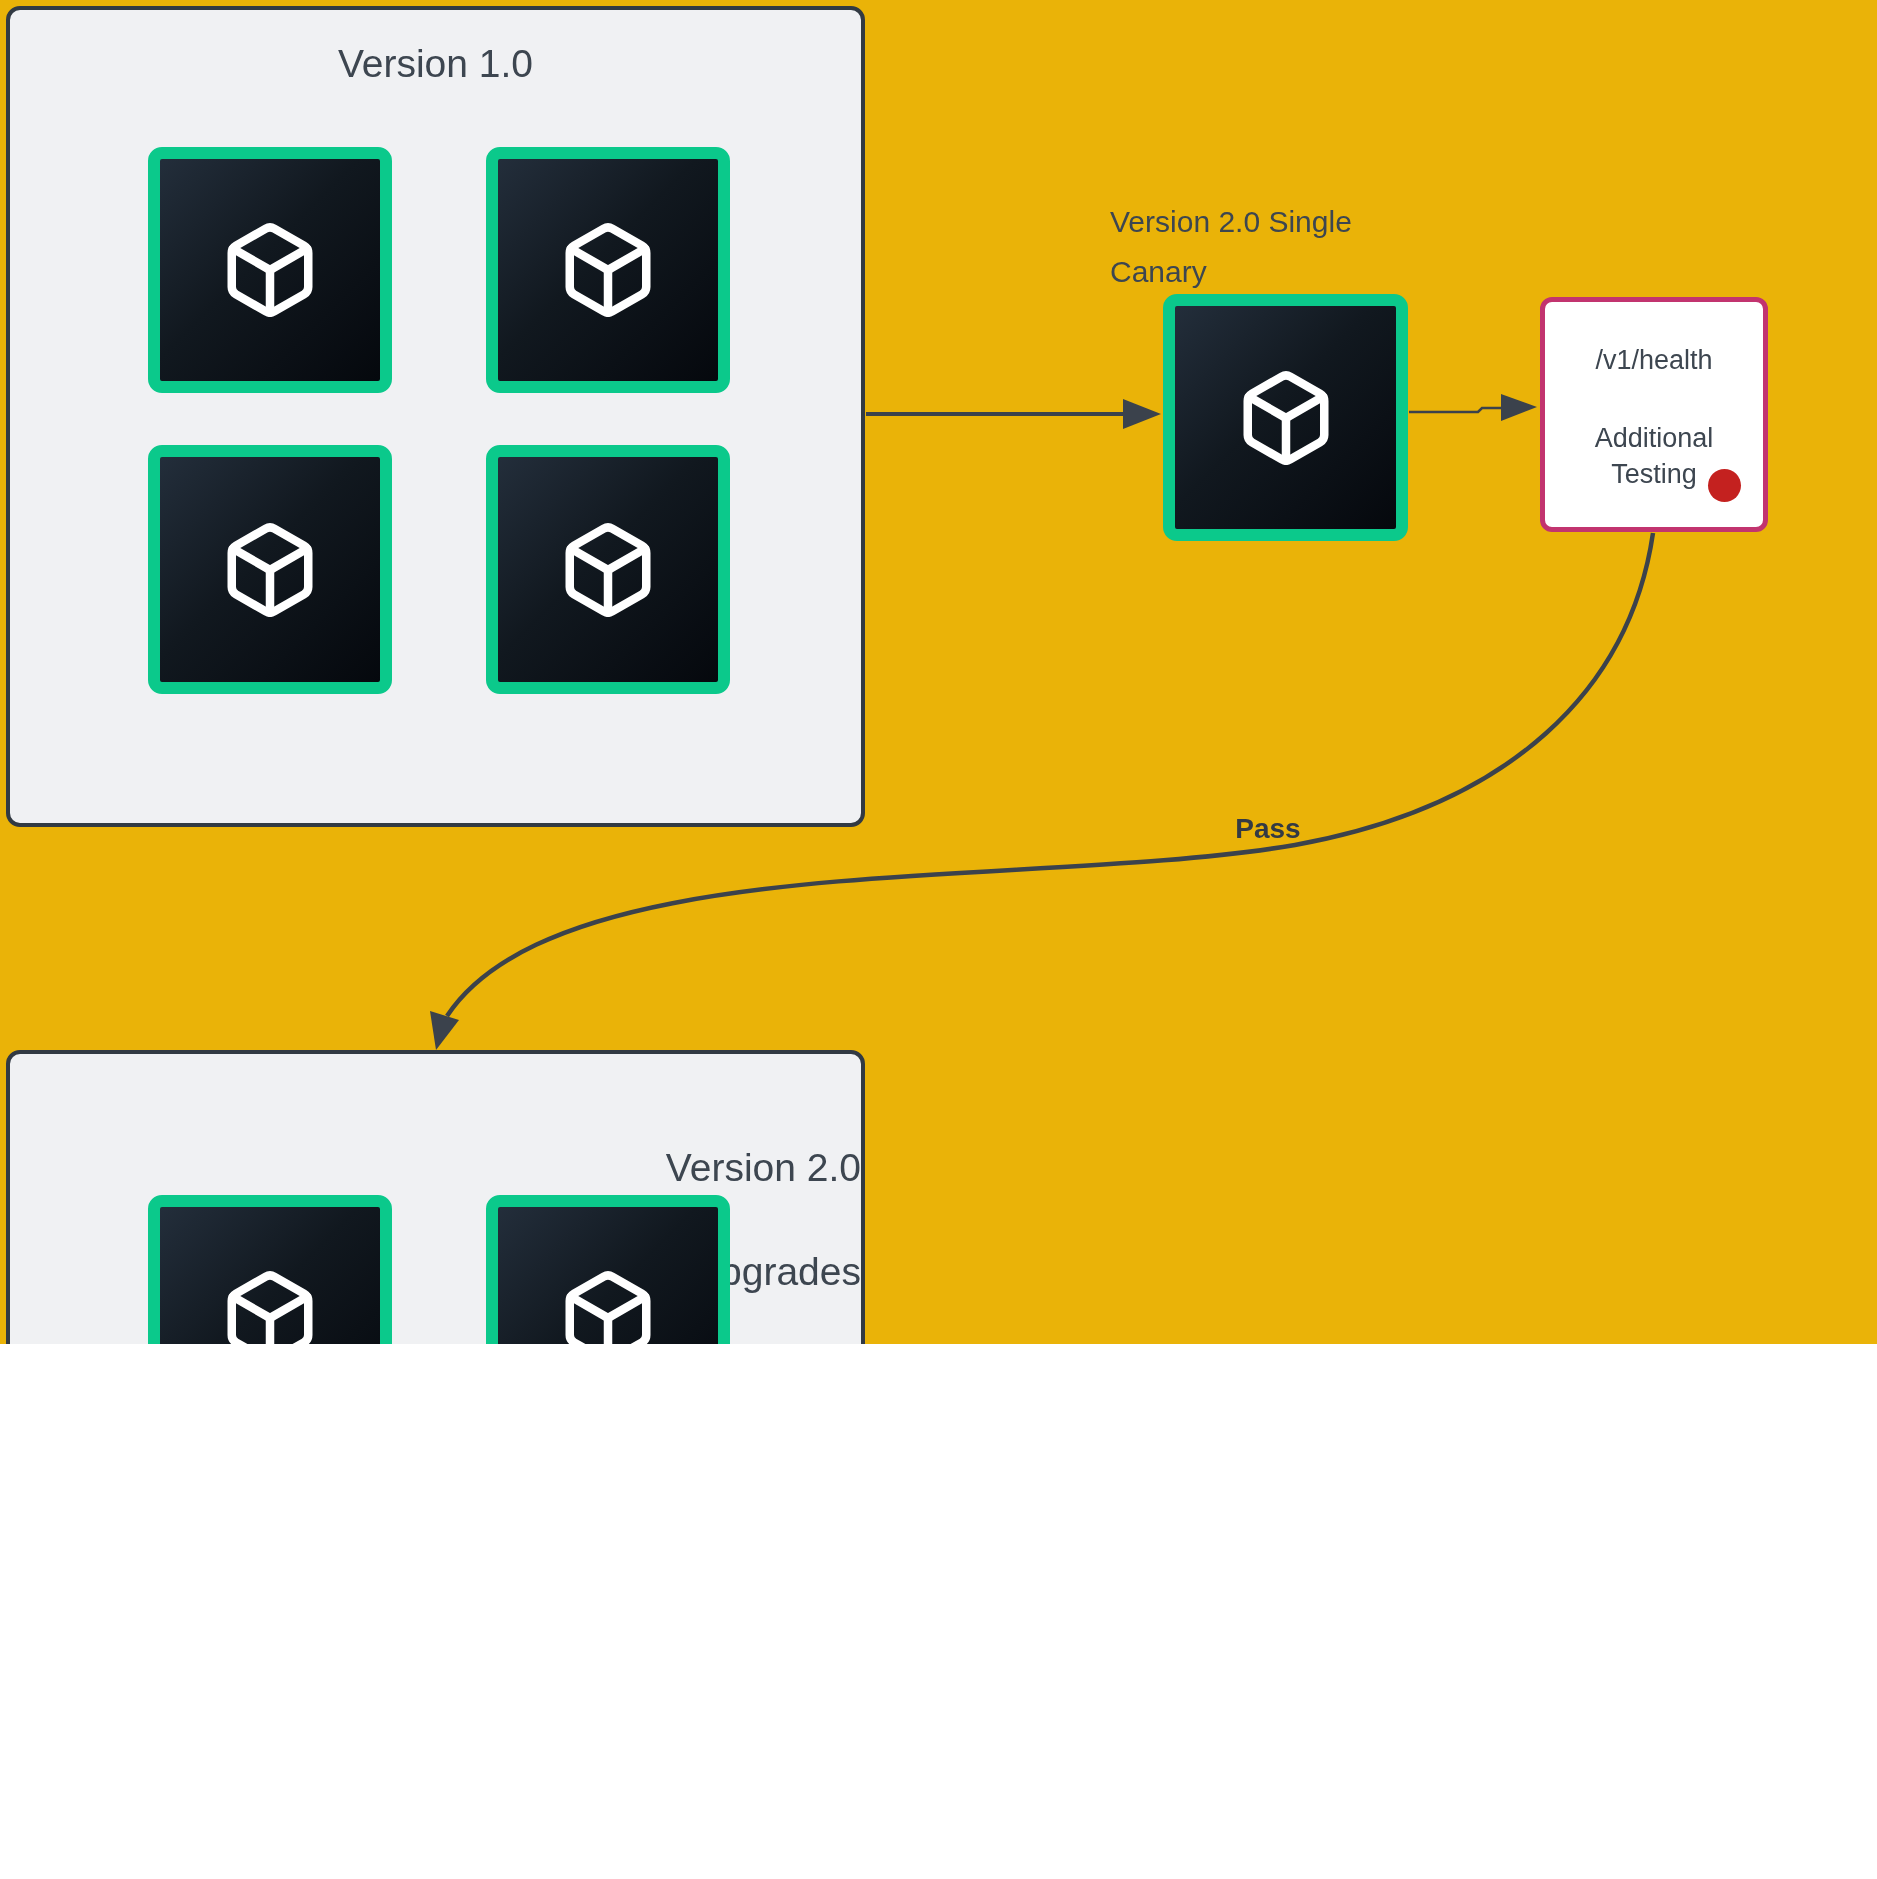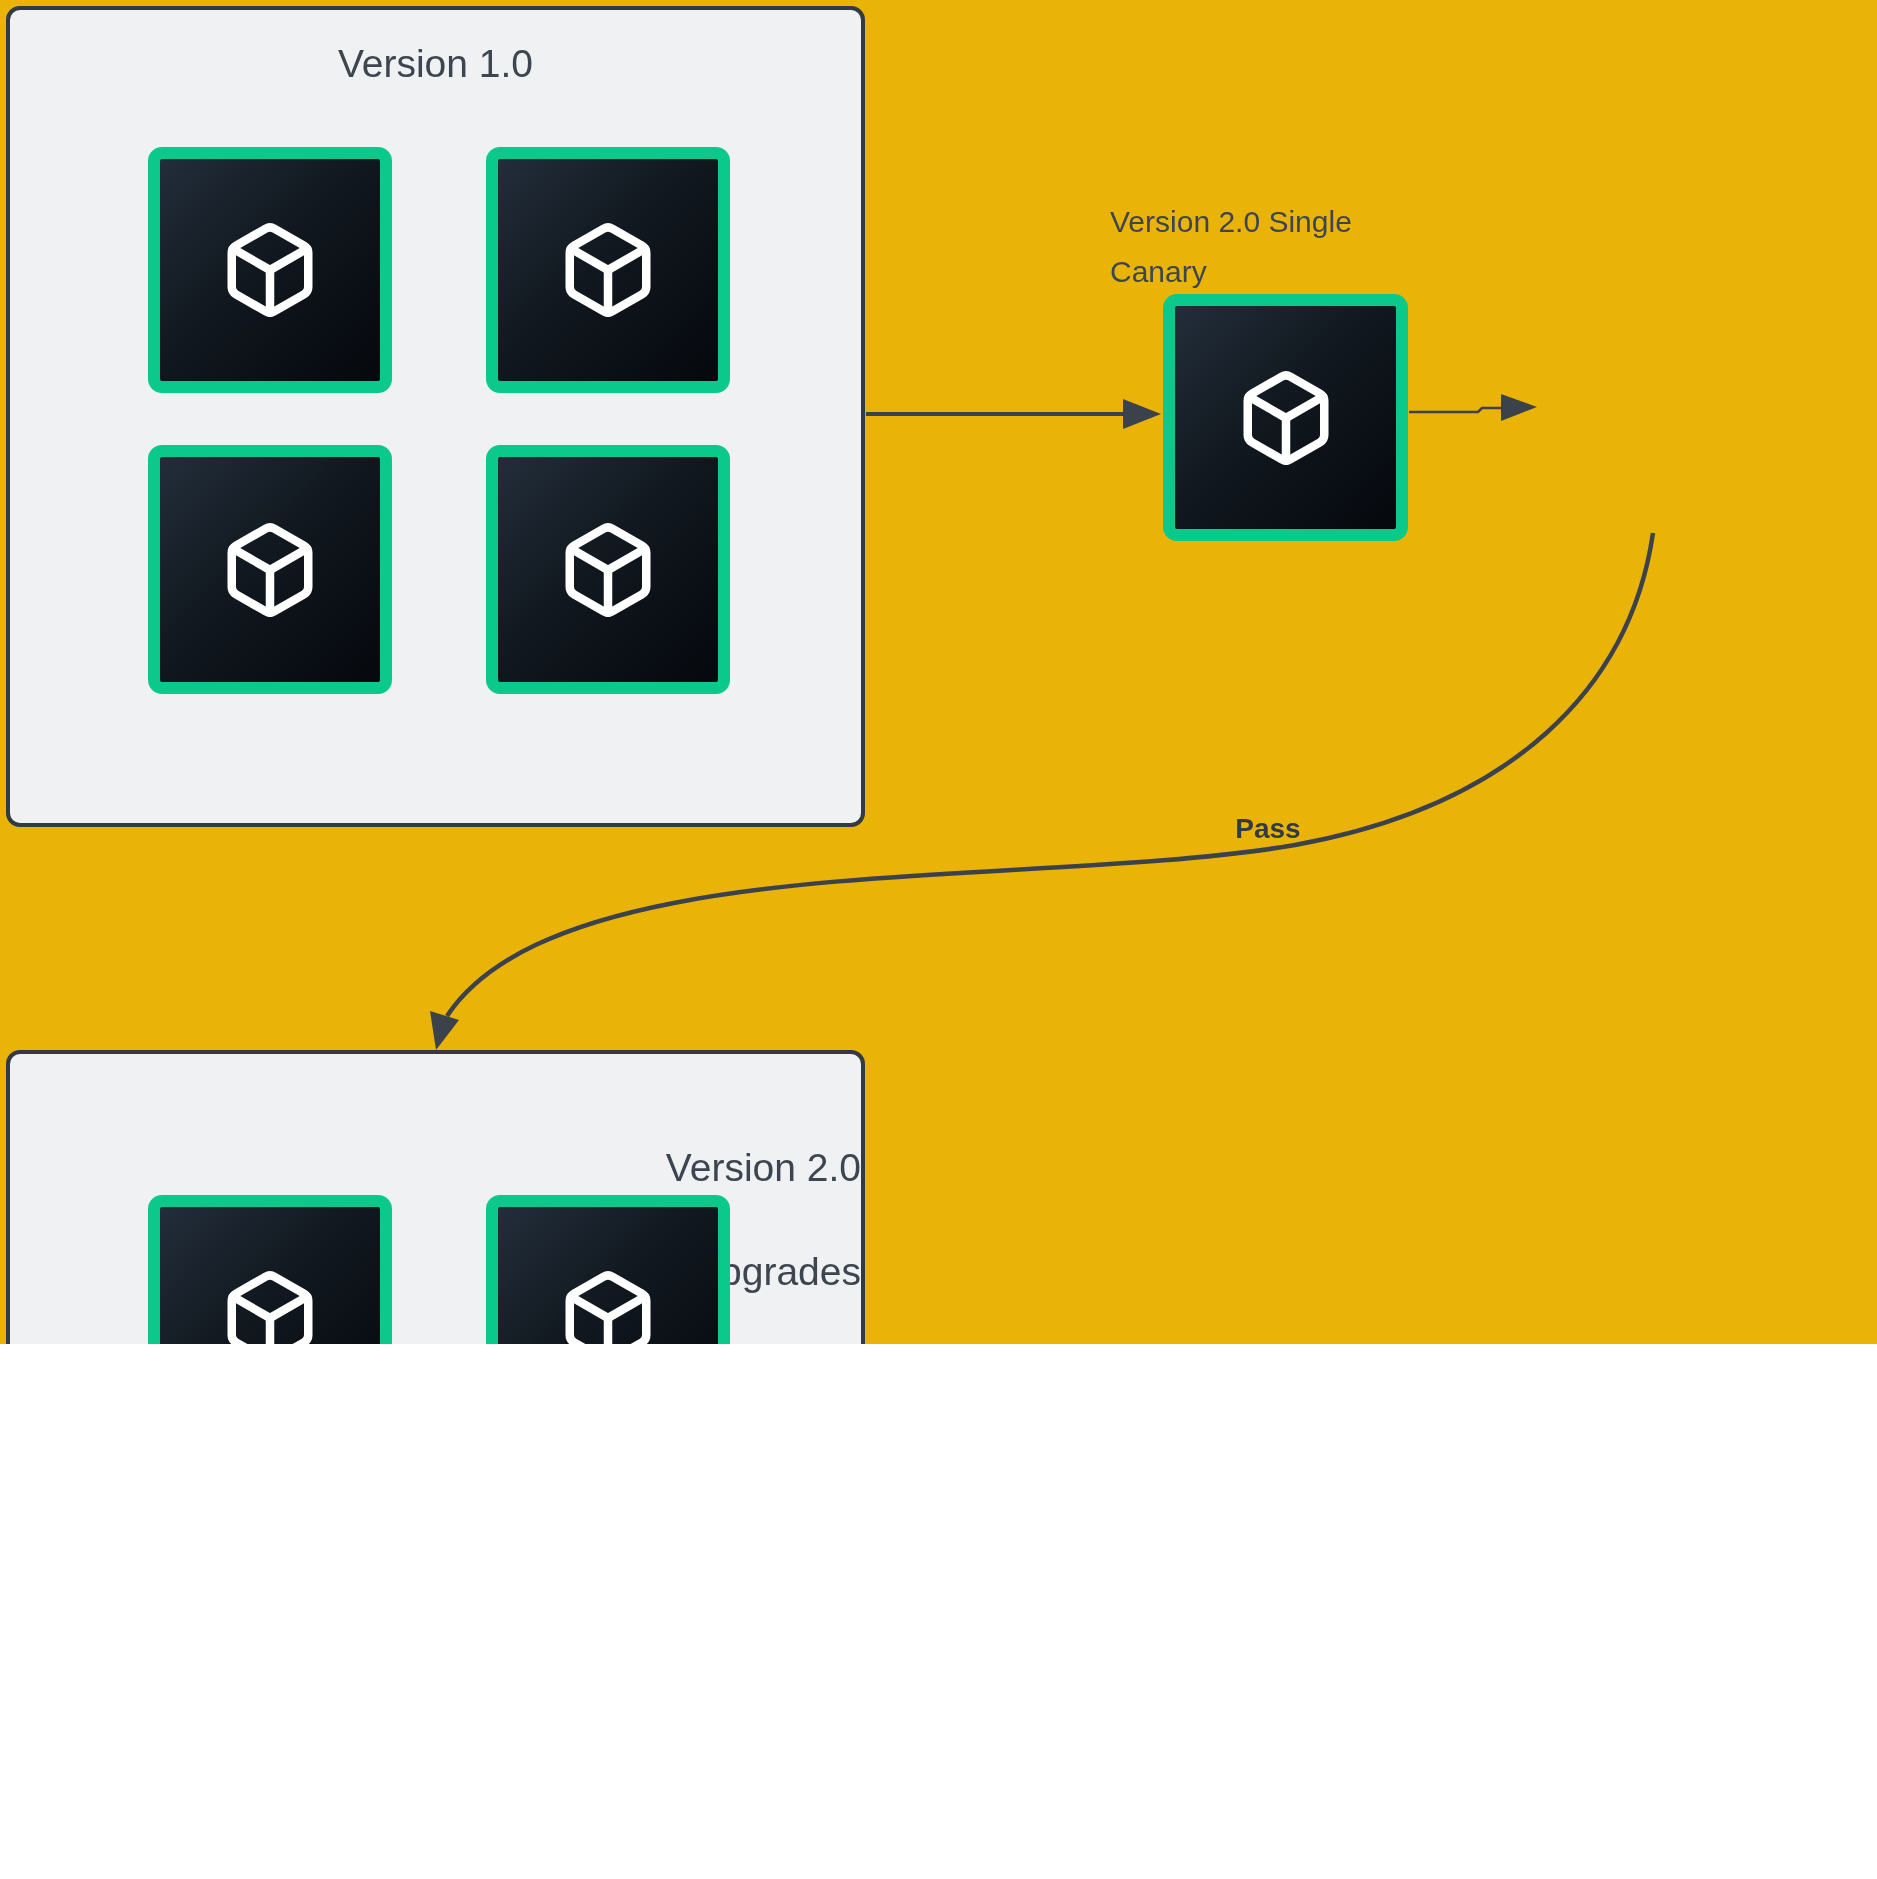--- a/index.html
+++ b/index.html
@@ -118,20 +118,28 @@
     <span>Canary</span>
   </div>
   <div class="node" style="left:1163px;top:294px;width:245px;height:247px;">
     <svg class="cube" viewBox="0 0 24 24" fill="none" stroke-width="2" stroke-linecap="round" stroke-linejoin="round">
         <path d="M21 16V8a2 2 0 0 0-1-1.73l-7-4a2 2 0 0 0-2 0l-7 4A2 2 0 0 0 3 8v8a2 2 0 0 0 1 1.73l7 4a2 2 0 0 0 2 0l7-4A2 2 0 0 0 21 16z"></path>
         <polyline points="3.27 6.96 12 12.01 20.73 6.96"></polyline>
         <line x1="12" y1="22.08" x2="12" y2="12"></line>
       </svg>
   </div>
 
+  <div class="health" style="left:1540px;top:297px;width:228px;height:235px;">
+    <div class="endpoint">/v1/health</div>
+    <div class="note">
+      <span>Additional</span><br>
+      <span>Testing</span>
+    </div>
+    <div class="status-dot"></div>
+  </div>
 
   <div class="pass-label" style="left:1198px;top:812px;width:140px;">Pass</div>
 
   <div class="group-box" style="left:6px;top:1050px;width:859px;height:824px;">
     <div class="group-title" style="top:36px;text-align:right;">
       <span>Version 2.0</span><br>
       <span>Rolling Upgrades</span>
     </div>
   </div>
 

